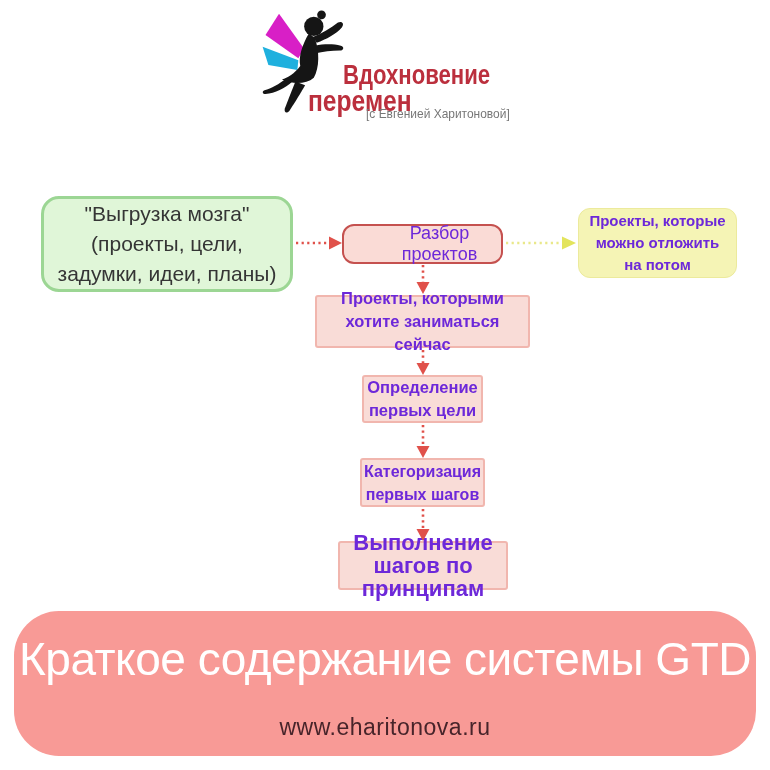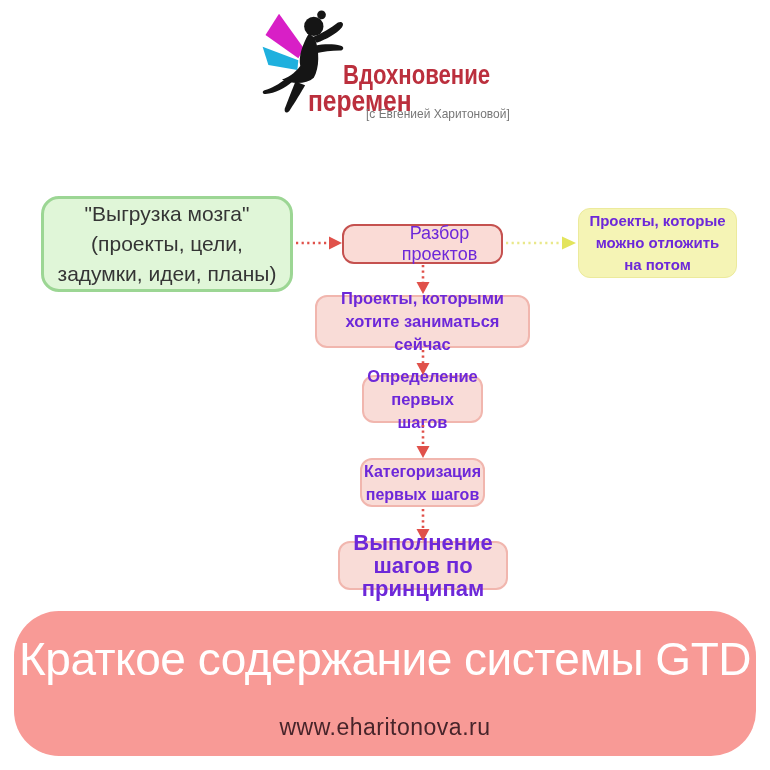--- a/index.html
+++ b/index.html
@@ -42,21 +42,21 @@
     left: 342px; top: 224px; width: 161px; height: 40px;
     background: #fadbd6; border: 2.5px solid #c5514f; border-radius: 12px;
     font-size: 18px; font-weight: 500; padding-left: 34px;
   }
   .node-postpone {
     left: 578px; top: 208px; width: 159px; height: 70px;
     background: #f5f4b5; border: 1.5px solid #ecea9c; border-radius: 12px;
     font-size: 15px; font-weight: 600; line-height: 22px;
   }
   .node-pink {
-    background: #f9dcd7; border: 2px solid #f1b6ae; border-radius: 12px;
+    background: #f9dcd7; border: 2px solid #f1b6ae; border-radius: 3px;
     font-weight: 600; line-height: 23px;
   }
   .node-now      { left: 315px; top: 295px; width: 215px; height: 53px; font-size: 16.5px; }
   .node-define   { left: 362px; top: 375px; width: 121px; height: 48px; font-size: 16.5px; }
   .node-categorize { left: 360px; top: 458px; width: 125px; height: 49px; font-size: 16px; }
   .node-execute  { left: 338px; top: 541px; width: 170px; height: 49px; font-size: 22px; }
 
   .arrows { position: absolute; left: 0; top: 0; width: 770px; height: 770px; pointer-events: none; }
 
   
@@ -102,21 +102,21 @@
   <div class="node node-brain">"Выгрузка мозга"
 (проекты, цели,
 задумки, идеи, планы)</div>
   <div class="node node-review">Разбор проектов</div>
   <div class="node node-postpone">Проекты, которые
 можно отложить
 на потом</div>
   <div class="node node-pink node-now">Проекты, которыми
 хотите заниматься сейчас</div>
   <div class="node node-pink node-define">Определение
-первых шагов</div>
+первых цели</div>
   <div class="node node-pink node-categorize">Категоризация
 первых шагов</div>
   <div class="node node-pink node-execute">Выполнение
 шагов по принципам</div>
 
   <svg class="arrows" viewBox="0 0 770 770">
 
     <line x1="296" y1="243" x2="329" y2="243" stroke="#e0514a" stroke-width="2.6" stroke-dasharray="2.2 3.4"></line>
     <polygon points="329,236.5 329,249.5 342,243" fill="#e0514a"></polygon>
 

